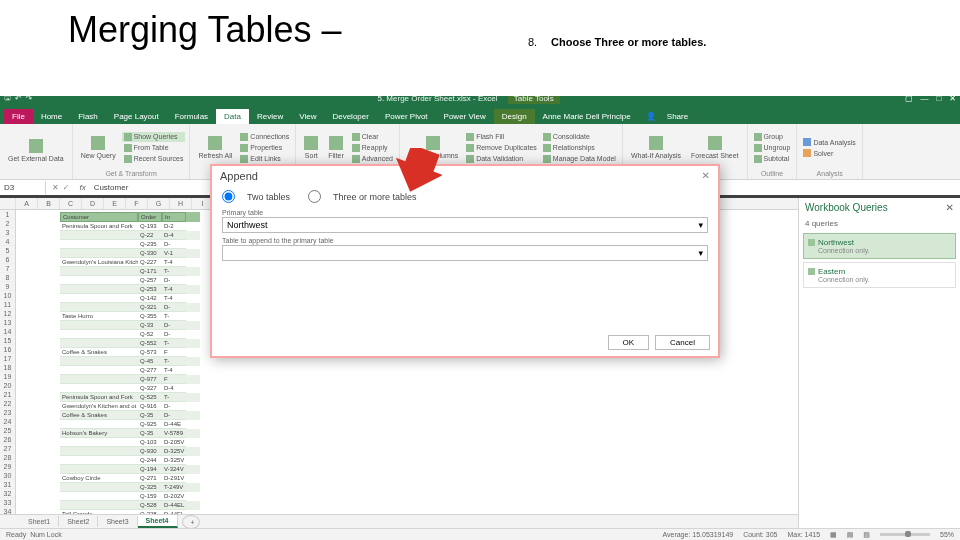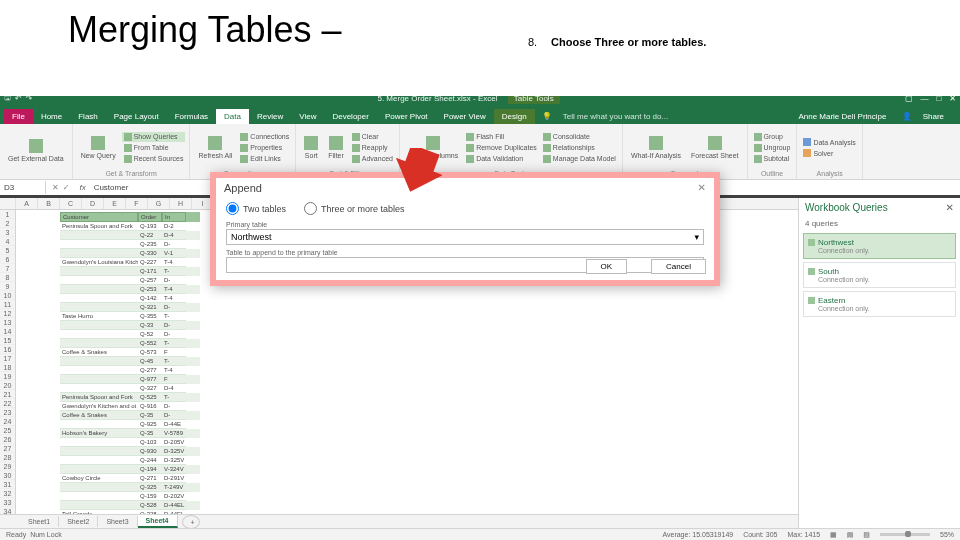--- a/index.html
+++ b/index.html
@@ -61,30 +61,30 @@
 .sheet-tabs .plus{width:14px;height:14px;border:1px solid #ccc;border-radius:50%;text-align:center;line-height:10px;margin-left:4px}
 .queries{width:162px;background:#fff;border-left:1px solid #d4d4d4;font-size:8px}
 .queries .qh{padding:4px 6px;font-size:10px;display:flex;justify-content:space-between;align-items:center;color:#217346}
 .queries .qh .x{color:#666;cursor:pointer}
 .queries .qc{padding:2px 6px;color:#666}
 .qitem{margin:3px 4px;padding:4px;border:1px solid #e0e0e0}
 .qitem.sel{background:#d4e8d4;border-color:#9bc49b}
 .qitem .qn{color:#217346;font-size:8px;display:flex;align-items:center;gap:3px}
 .qitem .qs{color:#888;font-size:7px;padding-left:10px}
 .qicon{width:7px;height:7px;background:#9bc49b;display:inline-block}
-.dialog{position:absolute;top:172px;left:210px;width:510px;height:114px;background:#fff;border:6px solid #fca5a5;box-shadow:2px 2px 12px rgba(0,0,0,.3);font-size:9px;z-index:50}
+.dialog{position:absolute;top:164px;left:210px;width:510px;height:194px;background:#fff;border:2px solid #fca5a5;box-shadow:2px 2px 12px rgba(0,0,0,.3);font-size:9px;z-index:50}
 .dialog .dh{padding:4px 8px;font-size:11px;color:#444;display:flex;justify-content:space-between}
 .dialog .dh .x{color:#888;cursor:pointer;font-size:10px}
 .dialog .radios{padding:4px 10px;display:flex;gap:18px;align-items:center}
-.dialog .radios label{display:flex;align-items:center;gap:4px;color:#444}
+.dialog .radios label{display:flex;align-items:center;gap:12px;color:#444}
 .dialog .radios input{margin:0}
 .dialog .fld{padding:2px 10px}
 .dialog .fld .lbl{color:#666;font-size:7px;margin-bottom:1px}
 .dialog .fld .sel{border:1px solid #bbb;padding:2px 4px;display:flex;justify-content:space-between;align-items:center;background:#fff}
-.dialog .btns{position:absolute;bottom:6px;right:8px;display:flex;gap:24px}
+.dialog .btns{position:absolute;bottom:6px;right:8px;display:flex;gap:6px}
 .dialog .btns button{padding:2px 14px;font-size:8px;border:1px solid #bbb;background:#fff;cursor:pointer}
 .arrow{position:absolute;top:148px;left:392px;width:50px;height:50px;z-index:60}
 .arrow svg{width:100%;height:100%}
 .statusbar{position:absolute;bottom:0;left:0;right:0;height:12px;background:#f3f3f3;border-top:1px solid #d4d4d4;font-size:7px;color:#666;display:flex;align-items:center;padding:0 6px;justify-content:space-between}
 .statusbar .r{display:flex;gap:10px;align-items:center}
 .slider{width:50px;height:3px;background:#ccc;position:relative}
 .slider::after{content:"";position:absolute;left:50%;top:-2px;width:6px;height:6px;background:#888;border-radius:2px}
 </style>
 </head>
 <body>
@@ -124,21 +124,20 @@
     <span>Flash</span>
     <span>Page Layout</span>
     <span>Formulas</span>
     <span class="active">Data</span>
     <span>Review</span>
     <span>View</span>
     <span>Developer</span>
     <span>Power Pivot</span>
     <span>Power View</span>
     <span class="design">Design</span>
-    <span class="tell">💡 <span>Tell me what you want to do...</span></span>
     <span class="user">Anne Marie Dell Principe</span>
     <span>👤 <span>Share</span></span>
   </div>
 
   <div class="ribbon">
     <div class="rgroup">
         <div class="items">
           <div class="big">
             <span class="ricon"></span>
             <span>Get External
@@ -575,24 +574,20 @@
           <span>Workbook Queries</span>
           <span class="x">✕</span>
         </div>
       <div class="qc">4 queries</div>
       <div id="qlist">
           <div class="qitem sel">
             <div class="qn"><span class="qicon"></span>Northwest</div>
             <div class="qs">Connection only.</div>
           </div>
           <div class="qitem">
-            <div class="qn"><span class="qicon"></span>South</div>
-            <div class="qs">Connection only.</div>
-          </div>
-          <div class="qitem">
             <div class="qn"><span class="qicon"></span>Eastern</div>
             <div class="qs">Connection only.</div>
           </div>
         </div>
     </div>
   </div>
 
   <div class="statusbar">
     <div><span>Ready</span>&nbsp;&nbsp;<span>Num Lock</span></div>
     <div class="r">

